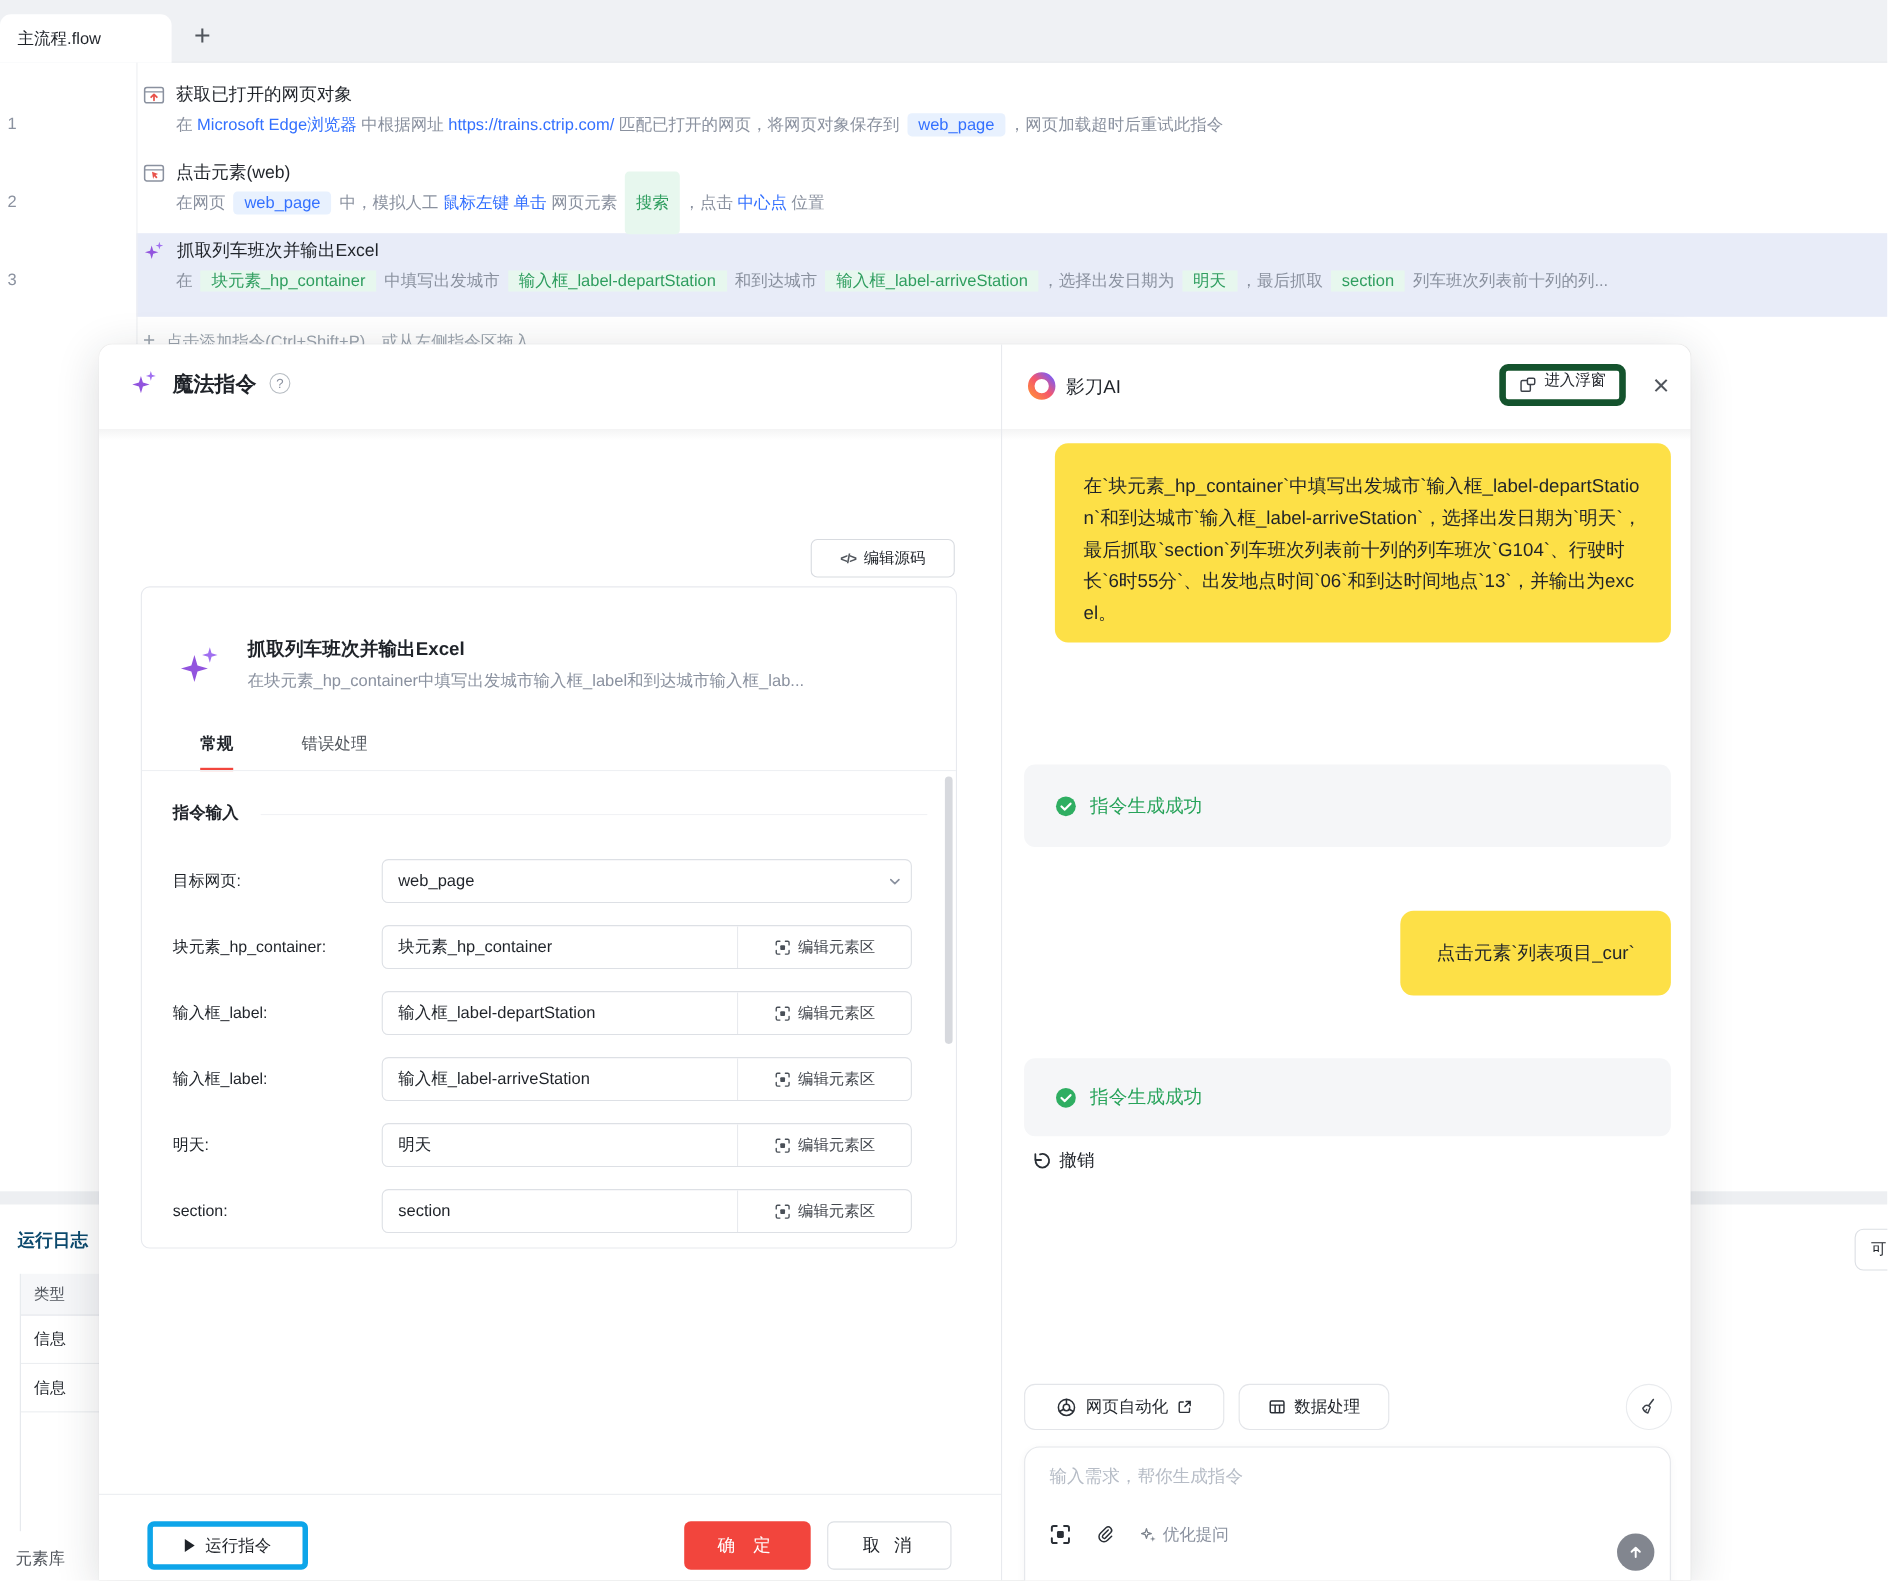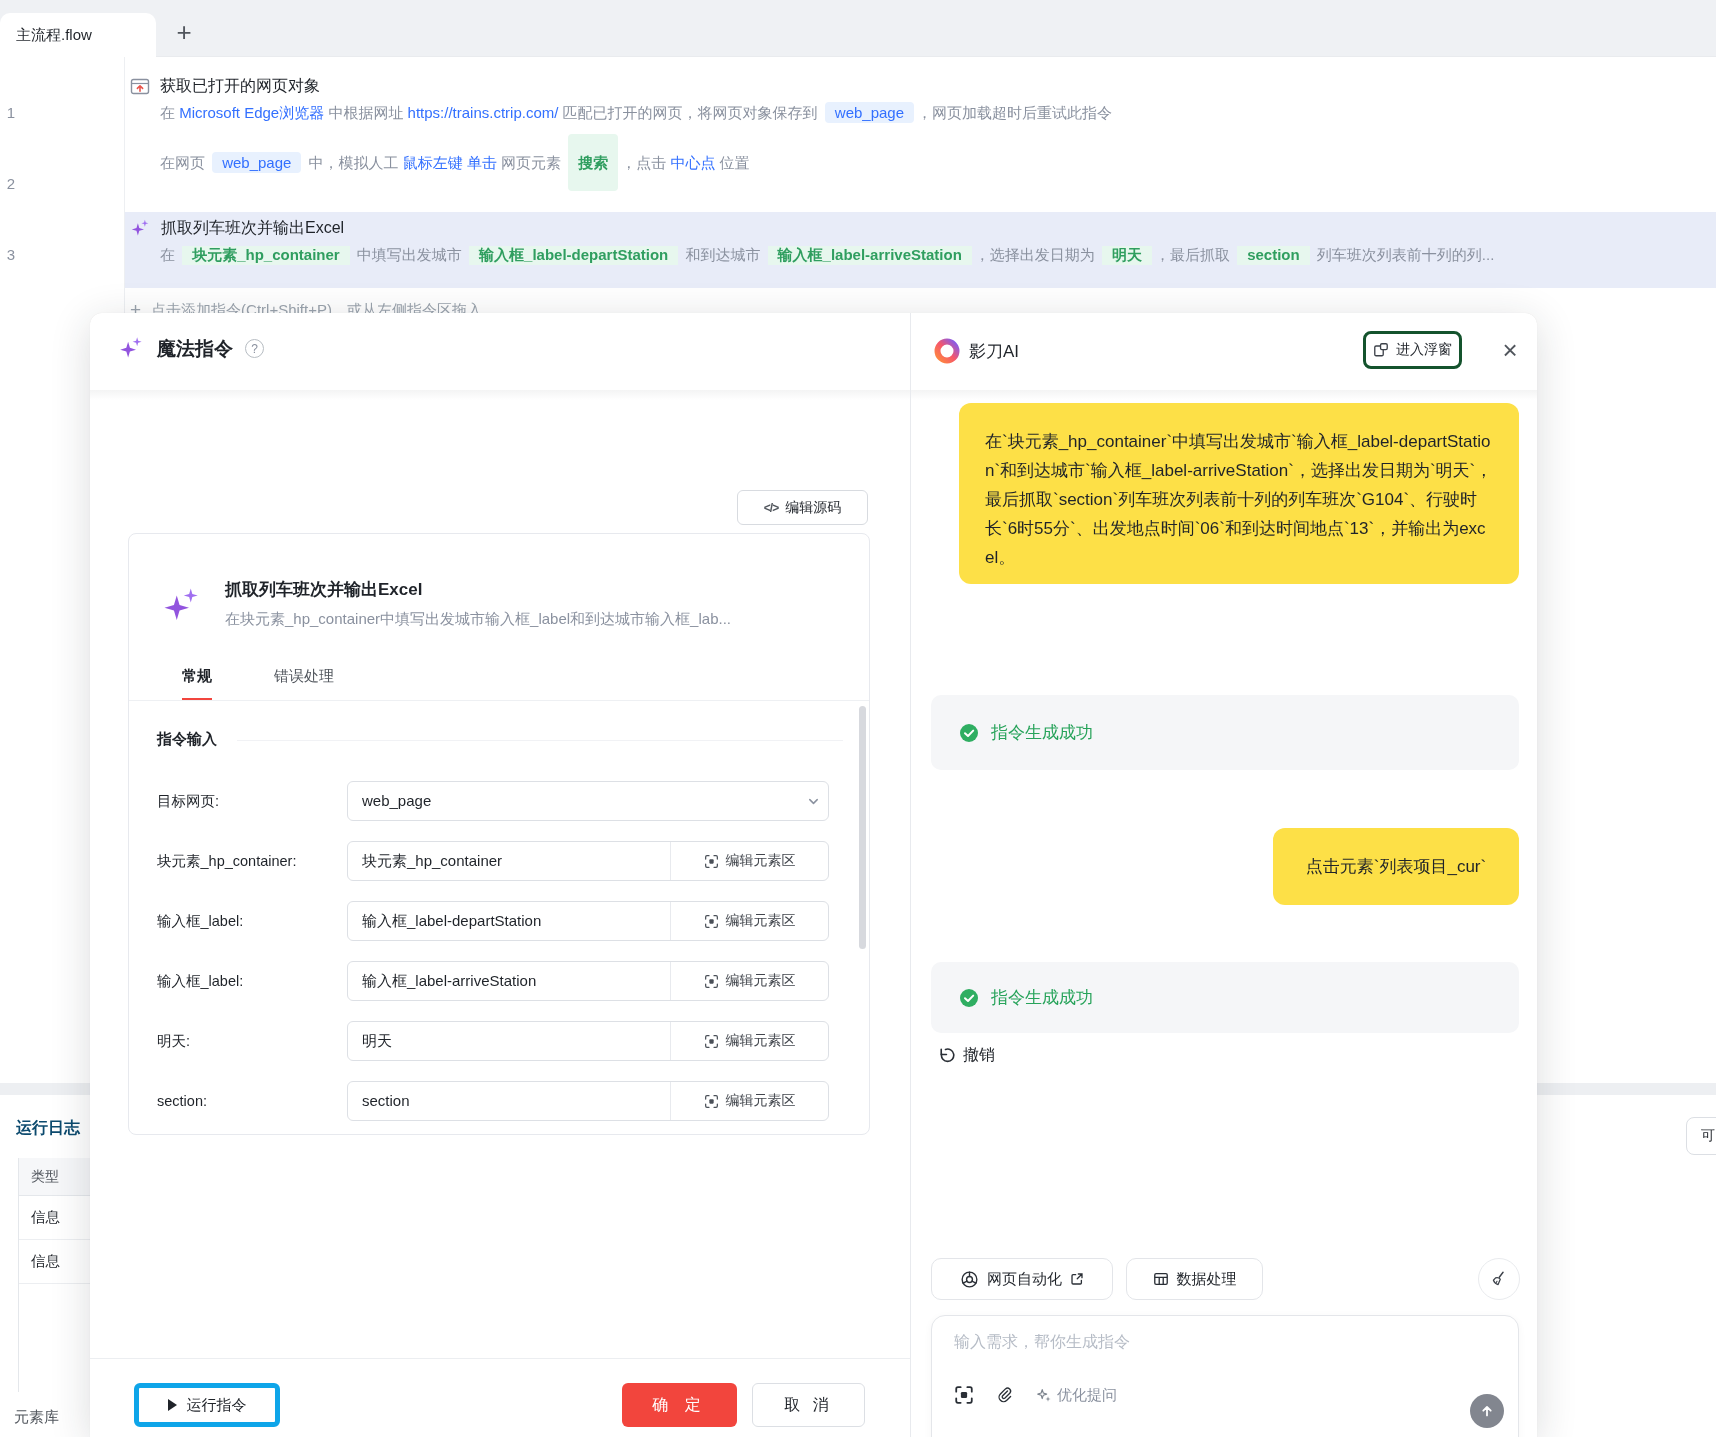--- a/index.html
+++ b/index.html
@@ -12,21 +12,21 @@
   .tab-add { position:absolute; left:168px; top:16px; width:32px; height:32px; font-size:26px; color:#51565d; display:flex; align-items:center; justify-content:center; cursor:pointer; }
 
   
   .gutter-num { position:absolute; left:0px; width:22px; text-align:center; font-size:15px; color:#8a919f; }
   .gutter-line { position:absolute; left:124px; top:57px; width:1px; height:256px; background:#edeff2; }
   .step { position:absolute; left:130px; }
   .step-title { font-size:16px; font-weight:normal; color:#1f2329; display:flex; align-items:center; gap:10px; }
   .step-desc { margin-top:7px; margin-left:30px; font-size:15px; color:#8a919f; white-space:nowrap; }
   .step-desc .lnk { color:#3370ff; }
   .pill-blue { background:#e8f1fe; color:#3370ff; border-radius:4px; padding:2px 10px; margin:0 3px; }
-  .pill-green { background:#e7f7ee; color:#2f9e5f; border-radius:4px; padding:20px 10px; margin:0 3px;font-weight:bold; }
+  .pill-green { background:#e7f7ee; color:#2f9e5f; border-radius:4px; padding:20px 10px; margin:0 3px; }
   .row-selected { position:absolute; left:124px; top:212px; width:1592px; height:76px; background:#e8ecf8; }
   .add-hint { position:absolute; left:130px; top:299px; font-size:15px; color:#9aa3ad; display:flex; gap:10px; align-items:center; }
   .add-hint .plus { font-size:19px; }
 
   
   .panel-band { position:absolute; left:0; top:1083px; width:1716px; height:12px; background:#edeff2; }
   .runlog-title { position:absolute; left:16px; top:1118px; font-size:16px; font-weight:bold; color:#0c4a6e; }
   .log-table { position:absolute; left:18px; top:1158px; width:520px; height:234px; border-left:1px solid #e4e7eb; }
   .log-th { height:38px; background:#f6f7f9; border-bottom:1px solid #e4e7eb; font-size:14px; color:#51565d; display:flex; align-items:center; padding-left:12px; }
   .log-td { height:44px; border-bottom:1px solid #eceef1; font-size:14.5px; color:#1f2329; display:flex; align-items:center; padding-left:12px; }
@@ -66,21 +66,21 @@
   .foot-line { position:absolute; left:0; top:1045px; width:820px; height:1px; background:#eceef1; }
   .btn-run { position:absolute; left:44px; top:1070px; width:146px; height:44px; border:5px solid #0ea5e9; border-radius:6px; background:#fff; display:flex; align-items:center; justify-content:center; gap:10px; font-size:15px; color:#1f2329; cursor:pointer; }
   .tri { width:0; height:0; border-left:9px solid #1f2329; border-top:6px solid transparent; border-bottom:6px solid transparent; }
   .btn-ok { position:absolute; left:532px; top:1070px; width:115px; height:44px; border:none; border-radius:6px; background:#f2453d; color:#fff; font-size:16px; display:flex; align-items:center; justify-content:center; letter-spacing:6px; cursor:pointer; }
   .btn-cancel { position:absolute; left:662px; top:1070px; width:113px; height:44px; border:1px solid #dcdfe4; border-radius:6px; background:#fff; color:#1f2329; font-size:16px; display:flex; align-items:center; justify-content:center; letter-spacing:4px; cursor:pointer; }
 
   
   .ai-head { position:absolute; left:0; top:0; width:100%; height:77px; }
   .ai-logo { position:absolute; left:22px; top:24px; }
   .ai-title { position:absolute; left:58px; top:27px; font-size:17px; color:#1f2329; }
-  .btn-float { position:absolute; left:452px; top:18px; width:99px; height:38px; border:3px solid #14532d; border-radius:8px; background:#fff; display:flex; align-items:center; justify-content:center; gap:7px; font-size:14px; color:#1f2329; cursor:pointer; }
+  .btn-float { position:absolute; left:452px; top:18px; width:115px; height:38px; border:6px solid #14532d; border-radius:8px; background:#fff; display:flex; justify-content:center; gap:7px; font-size:14px; color:#1f2329; cursor:pointer; }
   .ai-close { position:absolute; left:584px; top:20px; width:30px; height:34px; font-size:26px; color:#51565d; display:flex; align-items:center; justify-content:center; cursor:pointer; }
 
   .bubble { background:#fde047; border-radius:12px; color:#1f2329; font-size:17px; line-height:29px; }
   .bubble1 { position:absolute; left:48px; top:90px; width:560px; height:181px; padding:24px 26px; word-break:break-all; }
   .bubble2 { position:absolute; left:362px; top:515px; width:246px; height:77px; display:flex; align-items:center; justify-content:center; }
   .status-box { position:absolute; left:20px; width:588px; background:#f5f6f8; border-radius:10px; display:flex; align-items:center; gap:12px; padding-left:28px; }
   .status-box span { font-size:17px; color:#27a35a; }
   .sb1 { top:382px; height:75px; }
   .sb2 { top:649px; height:71px; }
   .undo-row { position:absolute; left:25px; top:732px; display:flex; align-items:center; gap:8px; font-size:16px; color:#1f2329; cursor:pointer; }
@@ -127,20 +127,30 @@
             <line x1="1.5" y1="6.5" x2="18.5" y2="6.5" stroke="#8a919f" stroke-width="1.2"></line>
             <path d="M10 14.2 V9.2 M7.4 11.4 L10 8.8 L12.6 11.4" stroke="#e8524a" stroke-width="1.6" fill="none" stroke-linecap="round" stroke-linejoin="round"></path>
           </svg>
       </span>
       <span>获取已打开的网页对象</span>
     </div>
     <div class="step-desc"><span>在 </span><span class="lnk">Microsoft Edge浏览器</span><span> 中根据网址 </span><span class="lnk">https://trains.ctrip.com/</span><span> 匹配已打开的网页，将网页对象保存到 </span><span class="pill-blue">web_page</span><span>，网页加载超时后重试此指令</span></div>
   </div>
 
   <div class="step" style="top:147px;">
+    <div class="step-title">
+      <span class="icon">
+        <svg width="20" height="20" viewBox="0 0 20 20">
+            <rect x="1.5" y="2.5" width="17" height="14" rx="2" fill="#fff" stroke="#8a919f" stroke-width="1.4"></rect>
+            <line x1="1.5" y1="6.5" x2="18.5" y2="6.5" stroke="#8a919f" stroke-width="1.2"></line>
+            <path d="M8.2 8.2 l5.6 2 -2.4 1 1.8 1.9 -1.2 1.1 -1.8-1.9 -1 2.4 z" fill="#e8524a"></path>
+          </svg>
+      </span>
+      <span>点击元素(web)</span>
+    </div>
     <div class="step-desc"><span>在网页 </span><span class="pill-blue">web_page</span><span> 中，模拟人工 </span><span class="lnk">鼠标左键 单击</span><span> 网页元素 </span><span class="pill-green">搜索</span><span>，点击 </span><span class="lnk">中心点</span><span> 位置</span></div>
   </div>
 
   <div class="step" style="top:218px;">
     <div class="step-title">
       <span class="icon">
         <svg width="21" height="21" viewBox="0 0 24 24">
             <path d="M9 6 L10.6 11.4 L16 13 L10.6 14.6 L9 20 L7.4 14.6 L2 13 L7.4 11.4 Z" fill="#9254de"></path>
             <path d="M17 2 L17.9 5.1 L21 6 L17.9 6.9 L17 10 L16.1 6.9 L13 6 L16.1 5.1 Z" fill="#a06ff0"></path>
           </svg>

